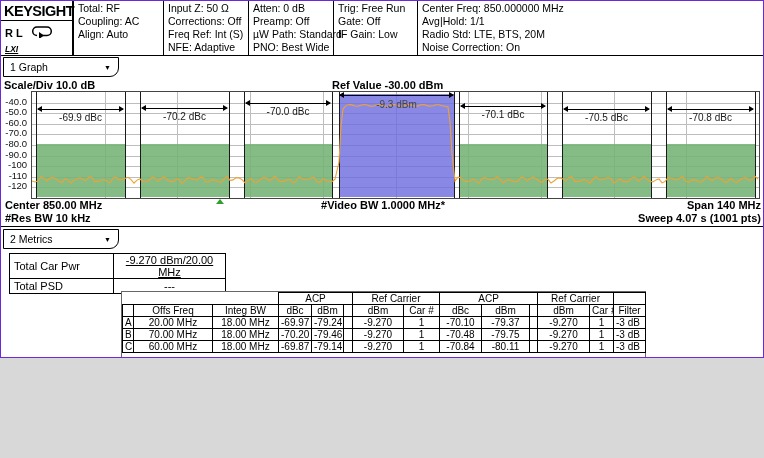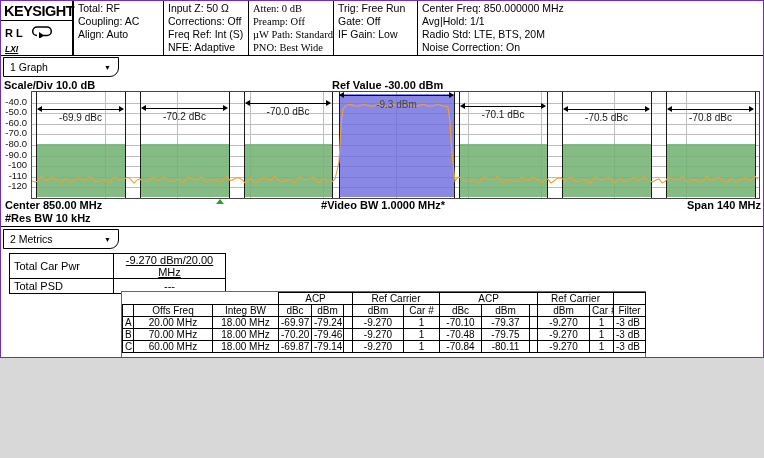--- a/index.html
+++ b/index.html
@@ -97,21 +97,21 @@
           <div class="hline">Total: RF</div>
           <div class="hline">Coupling: AC</div>
           <div class="hline">Align: Auto</div>
         </div>
         <div class="hcol" style="left: 162px; width: 85px;">
           <div class="hline">Input Z: 50 Ω</div>
           <div class="hline">Corrections: Off</div>
           <div class="hline">Freq Ref: Int (S)</div>
           <div class="hline">NFE: Adaptive</div>
         </div>
-        <div class="hcol" style="left: 247px; width: 85px; font-family: Liberation Serif, serif;">
+        <div class="hcol" style="left: 247px; width: 85px;">
           <div class="hline">Atten: 0 dB</div>
           <div class="hline">Preamp: Off</div>
           <div class="hline">µW Path: Standard</div>
           <div class="hline">PNO: Best Wide</div>
         </div>
         <div class="hcol" style="left: 332px; width: 84px;">
           <div class="hline">Trig: Free Run</div>
           <div class="hline">Gate: Off</div>
           <div class="hline">IF Gain: Low</div>
         </div>
@@ -200,20 +200,21 @@
         <div class="rlabel" style="left: 634px; width: 89px; top: 20px;">-70.8 dBc</div>
         <div class="harrow" style="left: 308px; width: 113px; top: 3px;"></div>
         <div class="rlabel" style="left: 307px; width: 115px; top: 7px; color: rgb(68, 68, 68);">-9.3 dBm</div>
       </div>
     <div id="trace-marker"></div>
 
     <div class="annot" style="left:4px;top:143px;">Center 850.00 MHz</div>
     <div class="annot" style="left:50%;top:143px;transform:translateX(-50%);">#Video BW 1.0000 MHz*</div>
     <div class="annot" style="right:4px;top:143px;">Span 140 MHz</div>
     <div class="annot" style="left:4px;top:156px;">#Res BW 10 kHz</div>
+    <div class="annot" style="right:4px;top:156px;">Sweep 4.07 s (1001 pts)</div>
   </div>
 
   <div id="pane-divider"></div>
 
   <div id="metrics-pane">
     <div class="selector" style="left:2px;top:2px;">
       <span>2 Metrics</span>
       <span class="dd-arrow">▼</span>
     </div>
 

